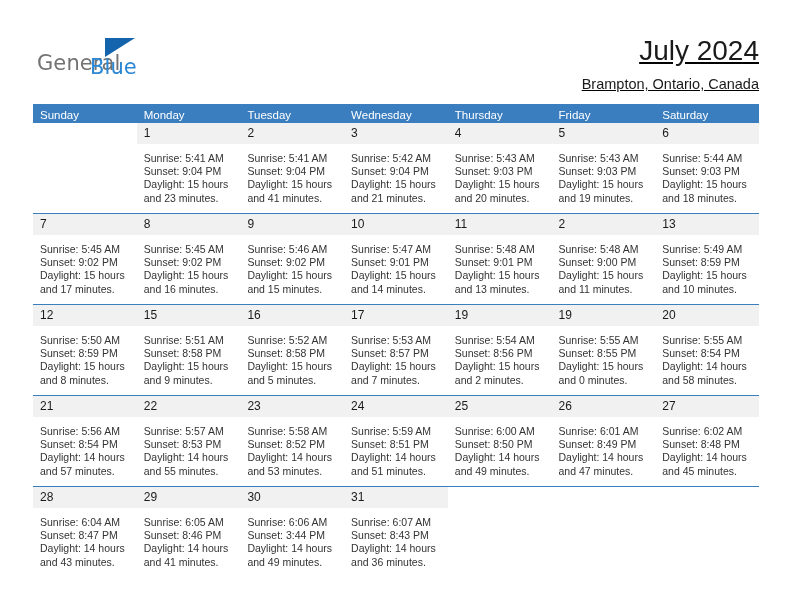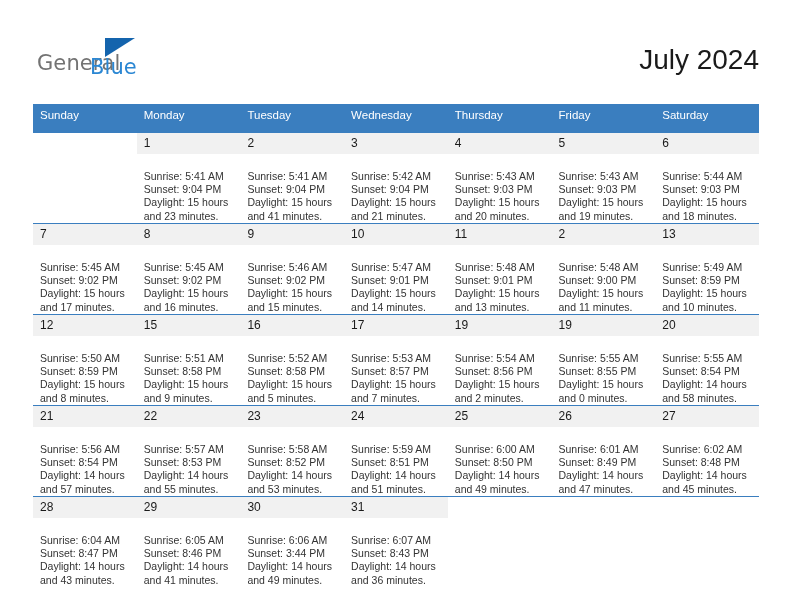--- a/index.html
+++ b/index.html
@@ -59,22 +59,23 @@
     left: 57px;
     top: 20px;
     font-size: 21px;
     letter-spacing: 0.1px;
     color: #2b87d3;
     font-family: "DejaVu Sans", sans-serif;
   }
   .title-block {
     position: absolute;
     right: 0;
-    top: 13px;
+    top: 4px;
     text-align: right;
+    text-decoration: underline;
   }
   .cal-title {
     font-size: 28px;
     color: #1a1a1a;
     line-height: 34px;
     white-space: nowrap;
     font-weight: normal;
     margin: 0;
   }
   .cal-subtitle {
@@ -93,21 +94,21 @@
     width: 726px;
     border-collapse: collapse;
     table-layout: fixed;
   }
   .calendar th {
     background: #3a7ebf;
     color: #ffffff;
     font-size: 11.5px;
     font-weight: normal;
     text-align: left;
-    padding: 5px 0 12px 7px;
+    padding: 5px 0 2px 7px;
     height: 12px;
     border: none;
   }
   .weekrow .daycell {
     vertical-align: top;
     padding: 0;
     border: none;
     border-top: 1px solid #3a7ebf;
     height: 90px;
   }
@@ -119,21 +120,21 @@
     font-size: 12px;
     color: #1a1a1a;
     padding: 4px 0 4px 7px;
     line-height: 13px;
     height: 13px;
   }
   .daycell.empty .daynum {
     background: transparent;
   }
   .dayinfo {
-    padding: 16px 6px 0 7px;
+    padding: 8px 6px 0 7px;
     font-size: 10.5px;
     line-height: 13.2px;
     color: #333333;
   }
   .dayinfo div {
     white-space: nowrap;
   }
 </style>
 </head>
 <body>
@@ -143,20 +144,21 @@
   <div class="header">
 
     <div class="brand">
       <span class="brand-general">General</span>
       <span class="brand-triangle"></span>
       <span class="brand-blue">Blue</span>
     </div>
 
     <div class="title-block">
       <h1 class="cal-title">July 2024</h1>
+      <div class="cal-subtitle">Brampton, Ontario, Canada</div>
     </div>
 
   </div>
 
   <table class="calendar">
     <thead>
       <tr>
         <th>Sunday</th>
         <th>Monday</th>
         <th>Tuesday</th>

